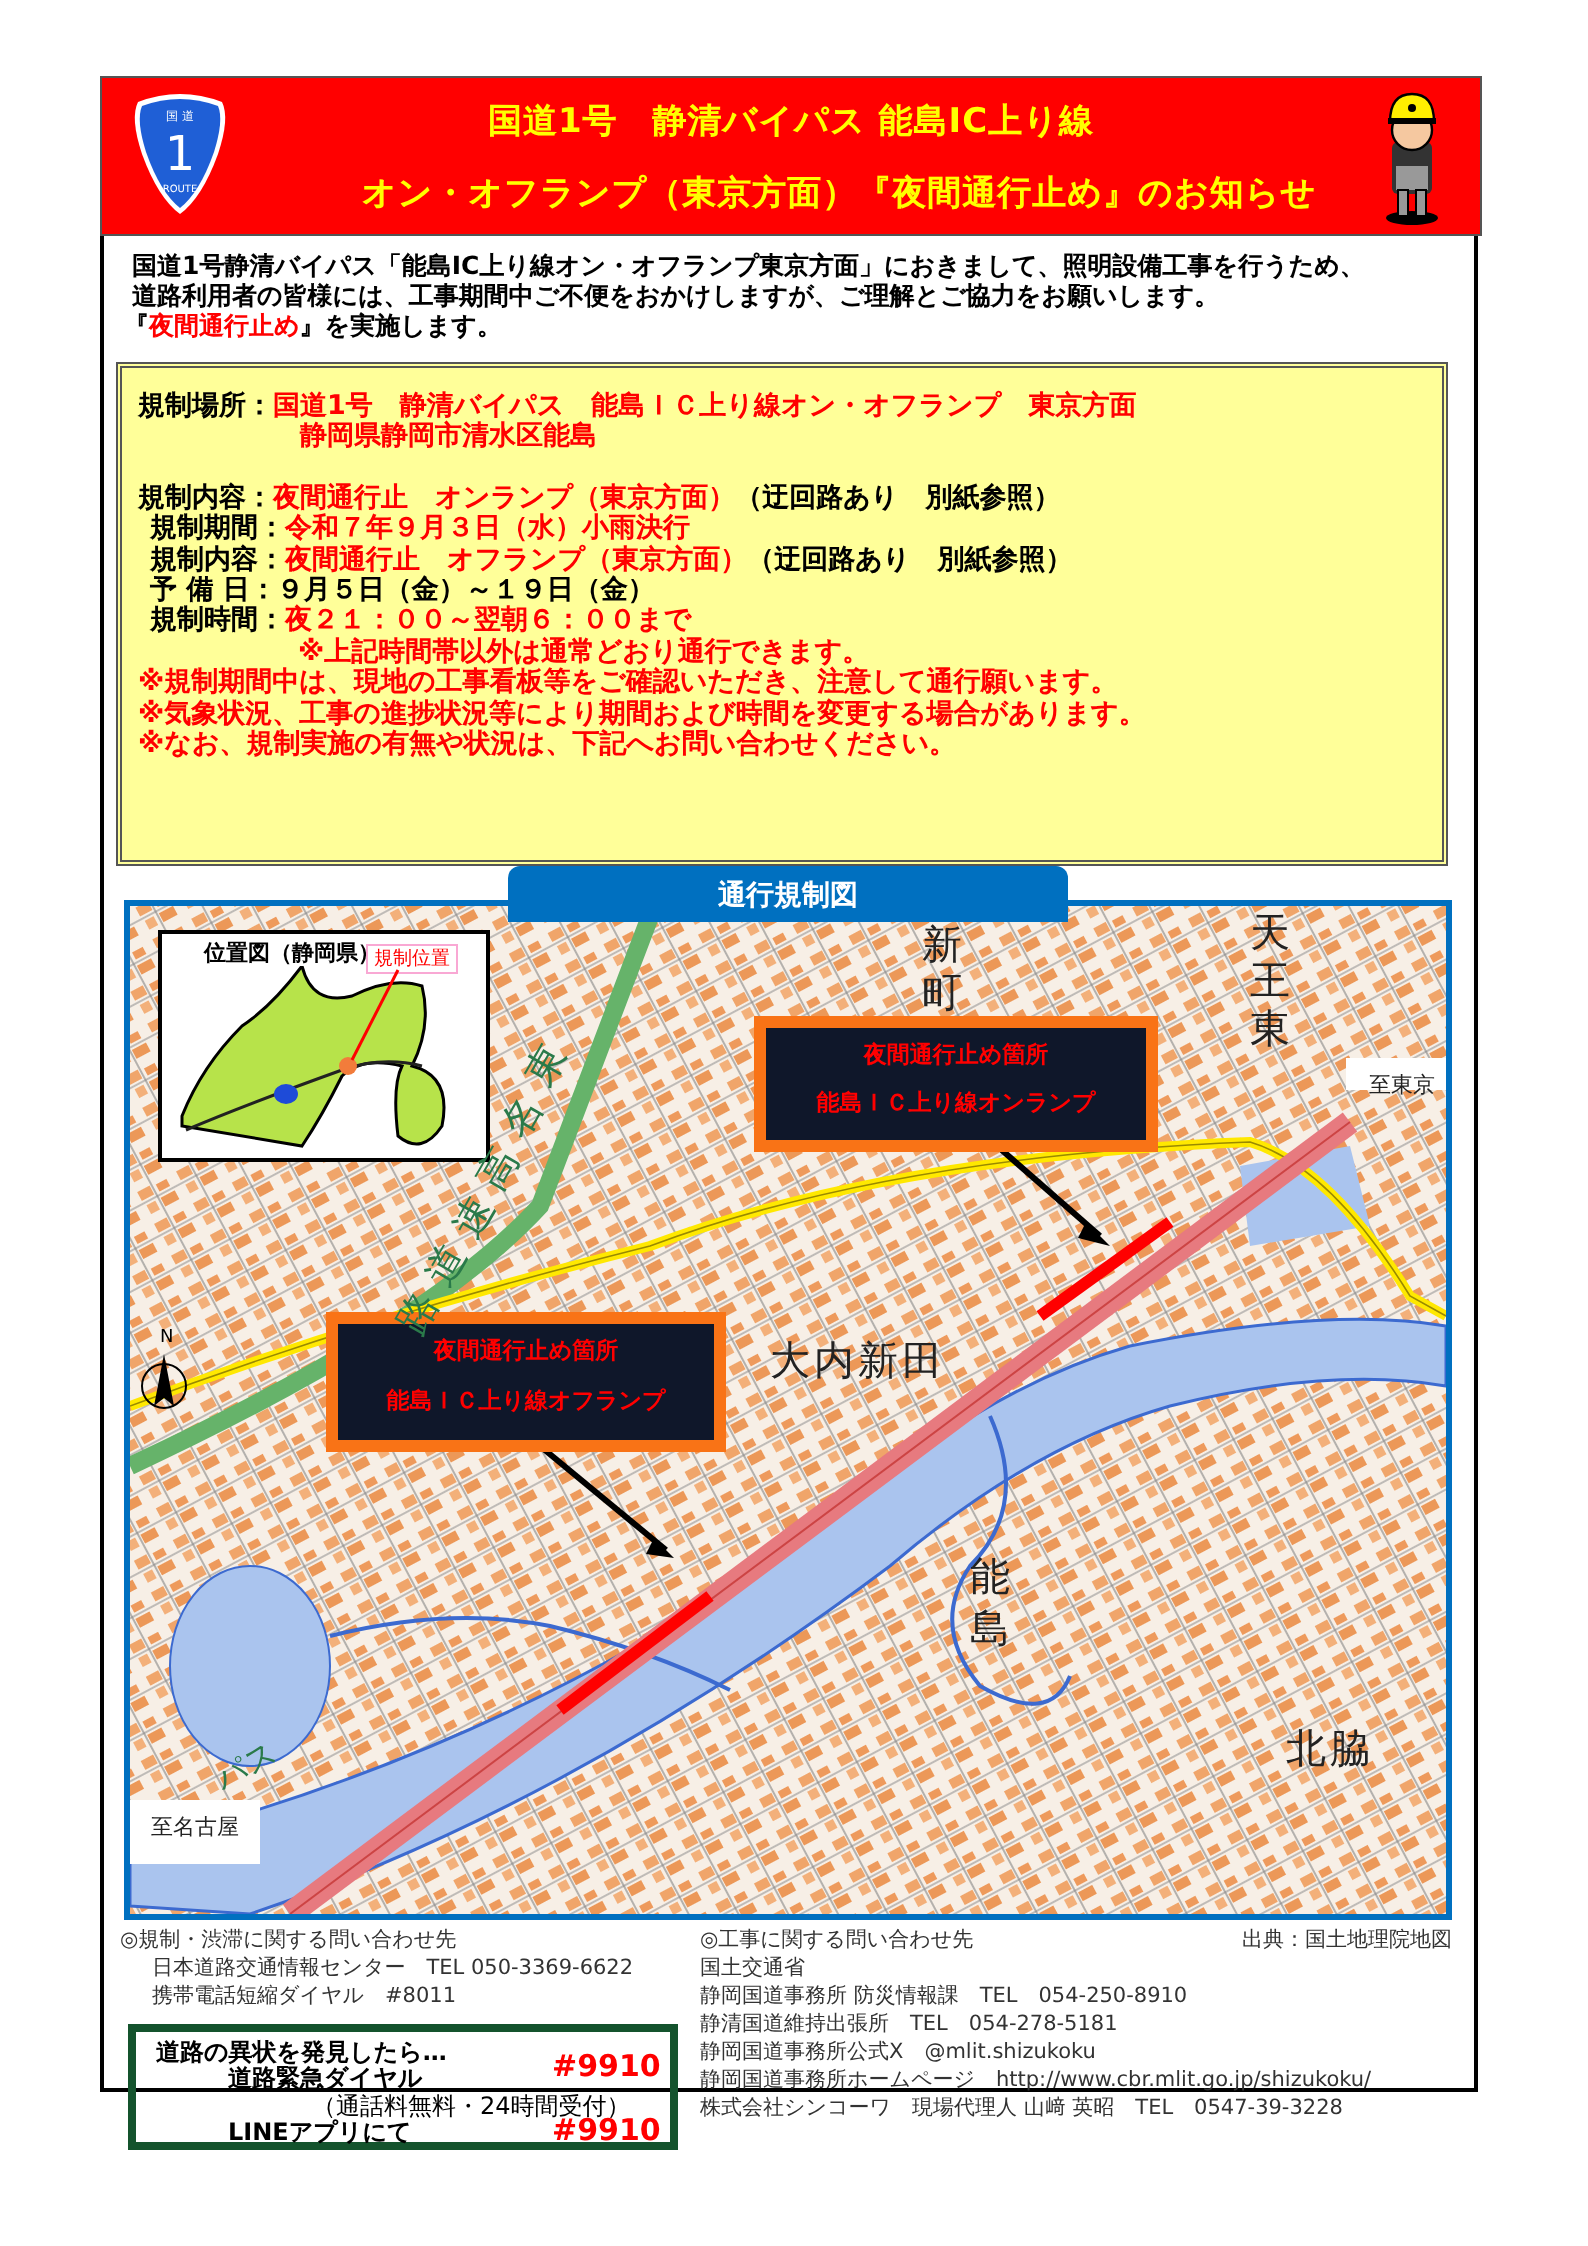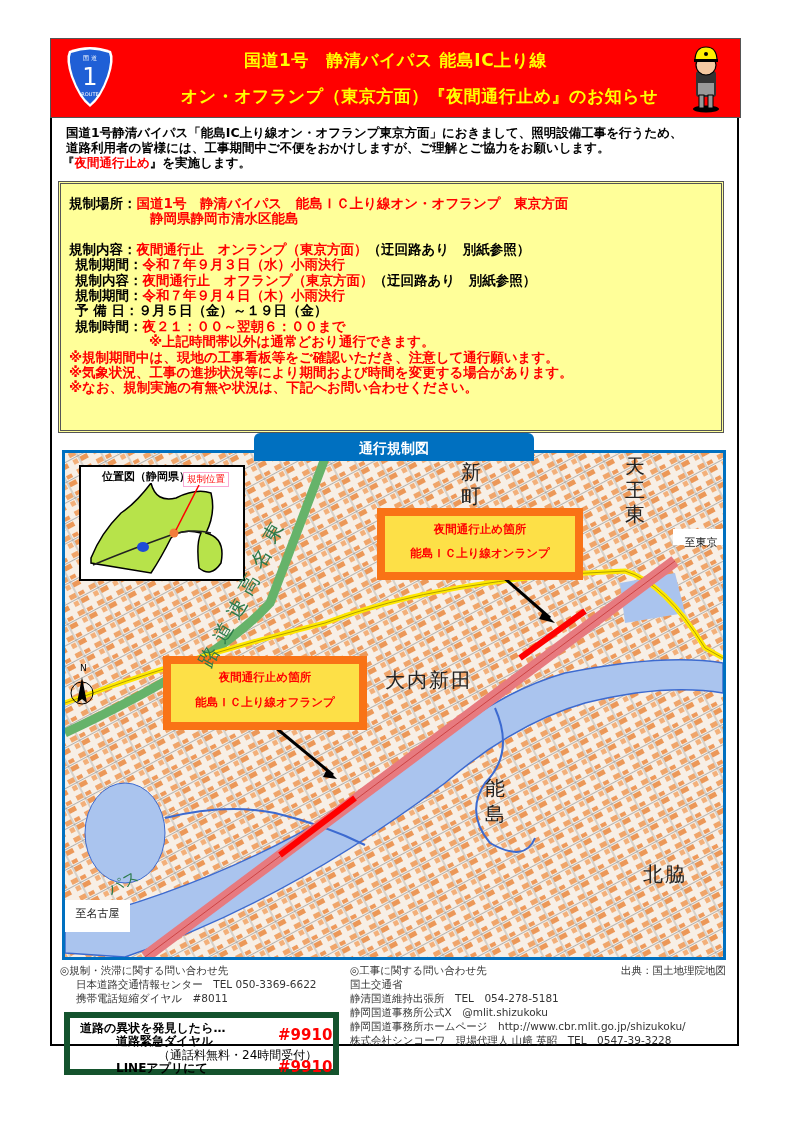--- a/index.html
+++ b/index.html
@@ -14,31 +14,31 @@
   .intro{position:absolute;left:66px;top:125px;width:670px;font-size:12.5px;font-weight:bold;line-height:15px;color:#000;}
   .intro .red{color:#ff0000;}
   .notice{position:absolute;left:58px;top:181px;width:666px;height:252px;background:#ffff99;border:3px double #555;box-sizing:border-box;padding:12px 0 0 8px;font-size:13.5px;font-weight:bold;line-height:15.4px;}
   .row{white-space:nowrap;}
   .lbl{color:#000;}
   .val{color:#ff0000;}
   .blk{color:#000;}
   .gap{height:15px;}
   .map-title{position:absolute;left:254px;top:433px;width:280px;height:28px;background:#0070c0;border-radius:6px 6px 0 0;color:#fff;font-weight:bold;font-size:14px;text-align:center;line-height:30px;z-index:3;}
   .map{position:absolute;left:62px;top:450px;width:664px;height:510px;border:3px solid #0070c0;box-sizing:border-box;overflow:hidden;background:#f4ece2;}
-  .callout{position:absolute;background:#fde047;border:8px solid #f97316;color:#ff0000;font-weight:bold;font-size:11.5px;text-align:center;line-height:27px;}
+  .callout{position:absolute;background:#0f172a;border:6px solid #f97316;color:#ff0000;font-weight:bold;font-size:11.5px;text-align:center;line-height:27px;}
   .map-label{position:absolute;font-size:20px;color:#222;}
   .to-box{position:absolute;background:#fff;font-size:11px;color:#222;text-align:center;line-height:28px;}
   .inset{position:absolute;left:14px;top:12px;width:162px;height:112px;background:#fff;border:2px solid #000;}
   .inset-title{position:absolute;left:21px;top:2px;font-size:11px;font-weight:bold;}
   .inset-tag{position:absolute;left:102px;top:5px;font-size:9.5px;color:#ff0000;border:1px solid #f9a8d4;padding:0 3px;background:#fff;}
   .footer{position:absolute;left:60px;top:963px;font-size:10.5px;color:#333;line-height:14px;}
   .footer .ind1{padding-left:16px;}
   .ftr-right{position:absolute;left:350px;top:963px;width:380px;font-size:10.5px;color:#333;line-height:14px;}
   .source{position:absolute;right:4px;top:0;}
-  .emergency{position:absolute;left:64px;top:1012px;width:275px;height:63px;border:6px solid #14532d;box-sizing:border-box;font-size:12px;font-weight:bold;color:#000;line-height:14px;}
+  .emergency{position:absolute;left:64px;top:1012px;width:275px;height:63px;border:4px solid #14532d;box-sizing:border-box;font-size:12px;font-weight:bold;color:#000;line-height:14px;}
   .em-num{position:absolute;color:#ff0000;font-size:15px;font-weight:bold;}
 </style>
 </head>
 <body>
 
 <div class="frame"></div>
 
 <div class="header">
   <svg class="route" viewBox="0 0 50 66">
     <path d="M4 8 Q25 0 46 8 Q50 16 44 34 Q36 56 25 64 Q14 56 6 34 Q0 16 4 8Z" fill="#fff"></path>
@@ -68,21 +68,20 @@
   <div style="margin-left:-4px"><span>『</span><span class="red">夜間通行止め</span><span>』を実施します。</span></div>
 </div>
 
 <div class="notice">
   <div class="row"><span class="lbl">規制場所：</span><span class="val">国道1号　静清バイパス　能島ＩＣ上り線オン・オフランプ　東京方面</span></div>
   <div class="row" style="padding-left:81px"><span class="val">静岡県静岡市清水区能島</span></div>
   <div class="gap"></div>
   <div class="row"><span class="lbl">規制内容：</span><span class="val">夜間通行止　オンランプ（東京方面）</span><span class="blk">（迂回路あり　別紙参照）</span></div>
   <div class="row" style="padding-left:6px"><span class="lbl">規制期間：</span><span class="val">令和７年９月３日（水）小雨決行</span></div>
   <div class="row" style="padding-left:6px"><span class="lbl">規制内容：</span><span class="val">夜間通行止　オフランプ（東京方面）</span><span class="blk">（迂回路あり　別紙参照）</span></div>
-  <div class="row" style="padding-left:6px"><span class="lbl">規制期間：</span><span class="val">令和７年９月４日（木）小雨決行</span></div>
   <div class="row" style="padding-left:6px"><span class="lbl">予 備 日：</span><span class="blk">９月５日（金）～１９日（金）</span></div>
   <div class="row" style="padding-left:6px"><span class="lbl">規制時間：</span><span class="val">夜２１：００～翌朝６：００まで</span></div>
   <div class="row" style="padding-left:80px"><span class="val">※上記時間帯以外は通常どおり通行できます。</span></div>
   <div class="row"><span class="val">※規制期間中は、現地の工事看板等をご確認いただき、注意して通行願います。</span></div>
   <div class="row"><span class="val">※気象状況、工事の進捗状況等により期間および時間を変更する場合があります。</span></div>
   <div class="row"><span class="val">※なお、規制実施の有無や状況は、下記へお問い合わせください。</span></div>
 </div>
 
 <div class="map-title">通行規制図</div>
 
@@ -184,17 +183,18 @@
   <div class="em-num" style="left:208px;top:10px;">#9910</div>
   <div style="position:absolute;left:88px;top:30px;font-weight:normal;">（通話料無料・24時間受付）</div>
   <div style="position:absolute;left:46px;top:43px;">LINEアプリにて</div>
   <div class="em-num" style="left:208px;top:42px;">#9910</div>
 </div>
 
 <div class="ftr-right">
   <div>◎工事に関する問い合わせ先</div>
   <div class="source">出典：国土地理院地図</div>
   <div class="ind1">国土交通省</div>
+  <div class="ind2">静岡国道事務所 防災情報課　TEL　054-250-8910</div>
   <div class="ind2">静清国道維持出張所　TEL　054-278-5181</div>
   <div class="ind1">静岡国道事務所公式X　@mlit.shizukoku</div>
   <div class="ind1">静岡国道事務所ホームページ　http://www.cbr.mlit.go.jp/shizukoku/</div>
   <div class="ind1">株式会社シンコーワ　現場代理人 山﨑 英昭　TEL　0547-39-3228</div>
 </div>
 
 </body></html>

